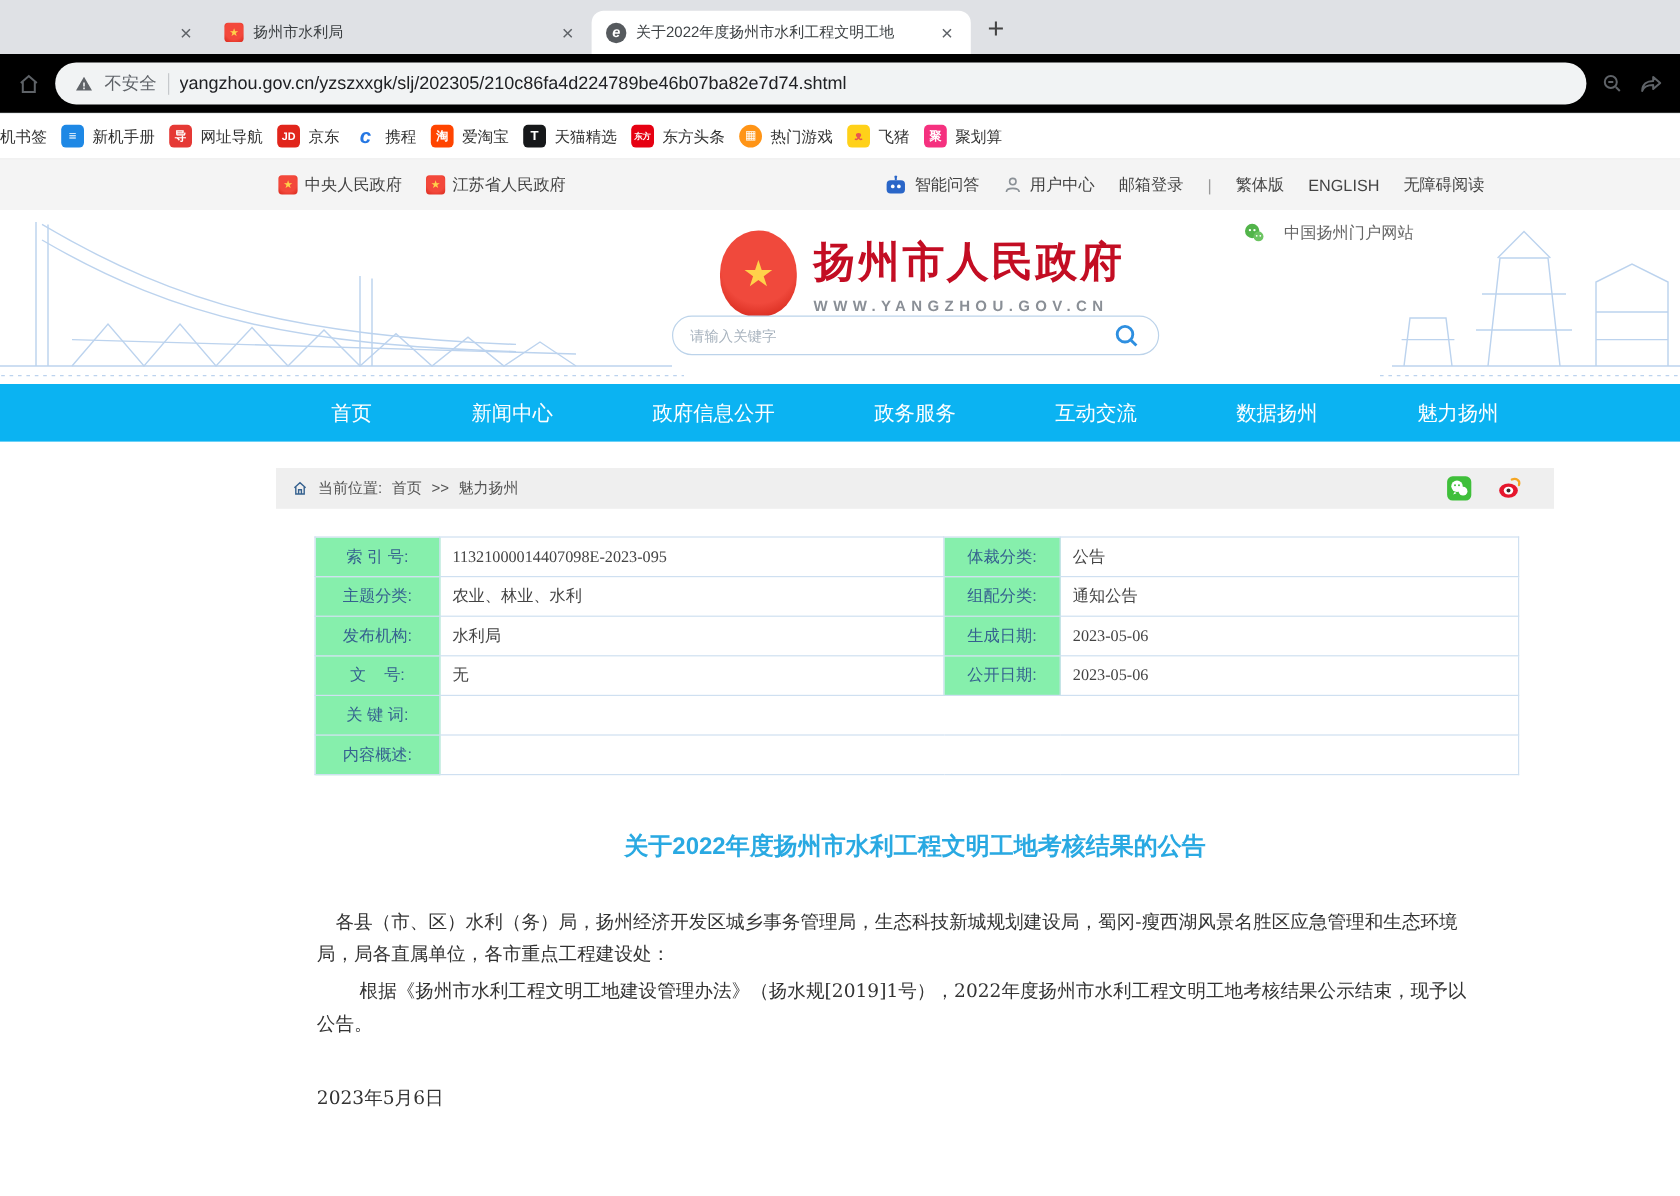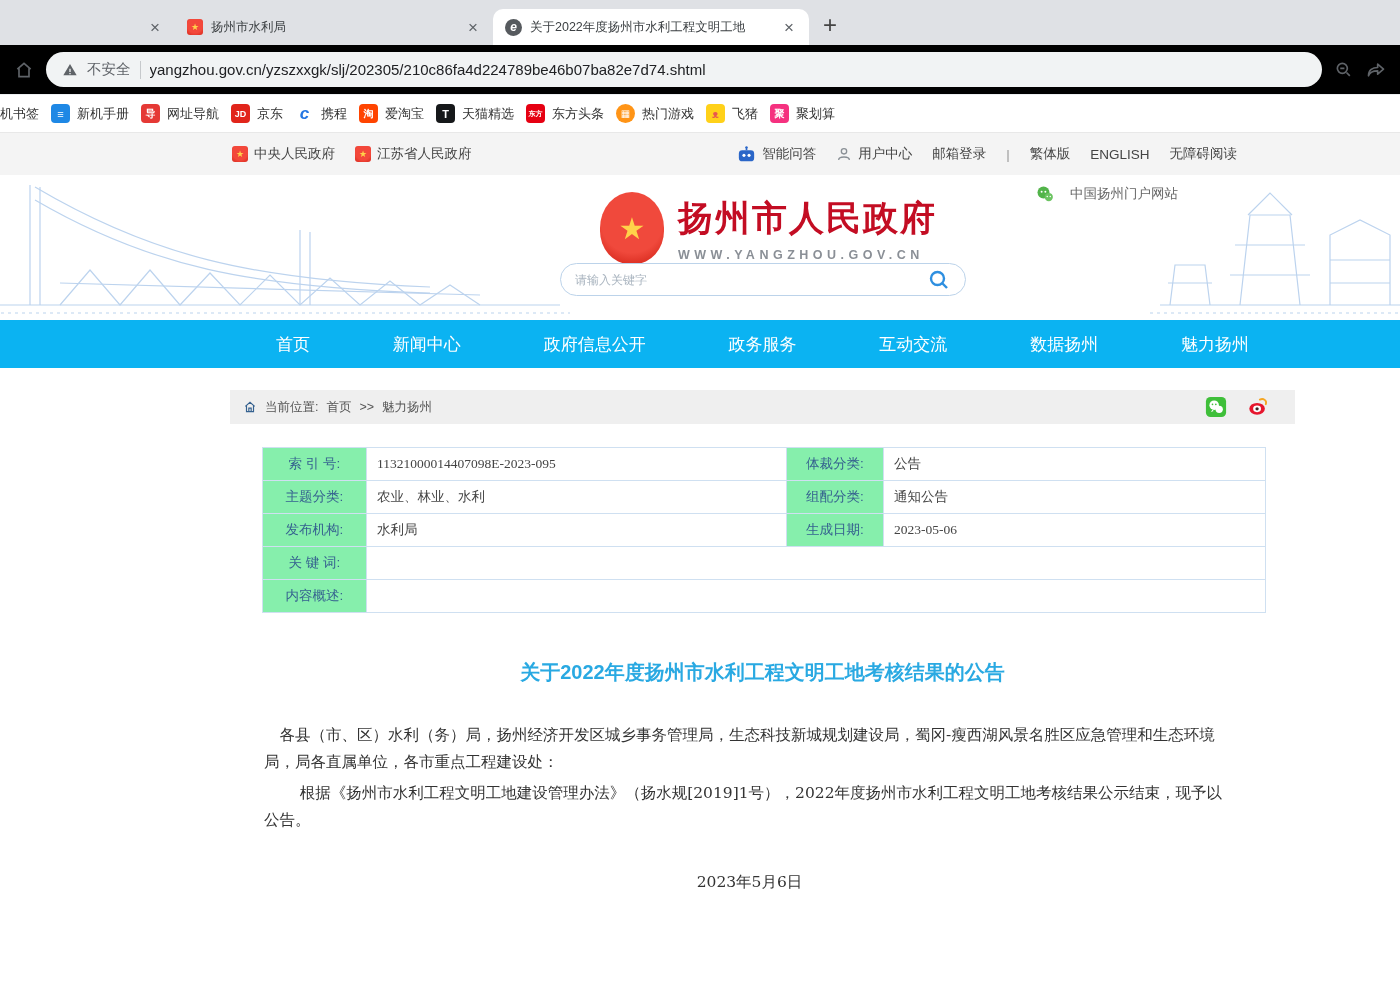--- a/index.html
+++ b/index.html
@@ -94,21 +94,21 @@
   td.val { padding-left:10px; color:#444;
            font-family:"Liberation Serif","DejaVu Serif",serif; font-size:14px; }
   col.c-l1 { width:104px; } col.c-v1 { width:420px; }
   col.c-l2 { width:97px;  } col.c-v2 { width:382px; }
 
   .art-title { text-align:center; color:#29a9e2; font-size:20px; font-weight:bold; margin-top:46px; }
   .art-body { margin:36px 60px 0 34px; color:#333; font-size:15.5px; line-height:1.75;
               font-family:"DejaVu Serif","Liberation Serif",serif; }
   .p1 { text-indent:1em; }
   .p2 { text-indent:2.3em; margin-top:4px; }
-  .art-date { text-align:center; margin-top:34px; }
+  .art-date { text-align:left; margin-top:34px; }
 
   svg { display:block; }
 </style>
 </head>
 <body>
 
 <div class="tabstrip">
   <div class="tab tab-partial">
     <span class="tab-close">×</span>
   </div>
@@ -356,20 +356,26 @@
       <td class="lbl">组配分类:</td>
       <td class="val">通知公告</td>
     </tr>
     <tr>
       <td class="lbl">发布机构:</td>
       <td class="val">水利局</td>
       <td class="lbl">生成日期:</td>
       <td class="val">2023-05-06</td>
     </tr>
     <tr>
+      <td class="lbl">文    号:</td>
+      <td class="val">无</td>
+      <td class="lbl">公开日期:</td>
+      <td class="val">2023-05-06</td>
+    </tr>
+    <tr>
       <td class="lbl">关 键 词:</td>
       <td class="val" colspan="3"></td>
     </tr>
     <tr>
       <td class="lbl">内容概述:</td>
       <td class="val" colspan="3"></td>
     </tr>
   </tbody>
     </table>
 

